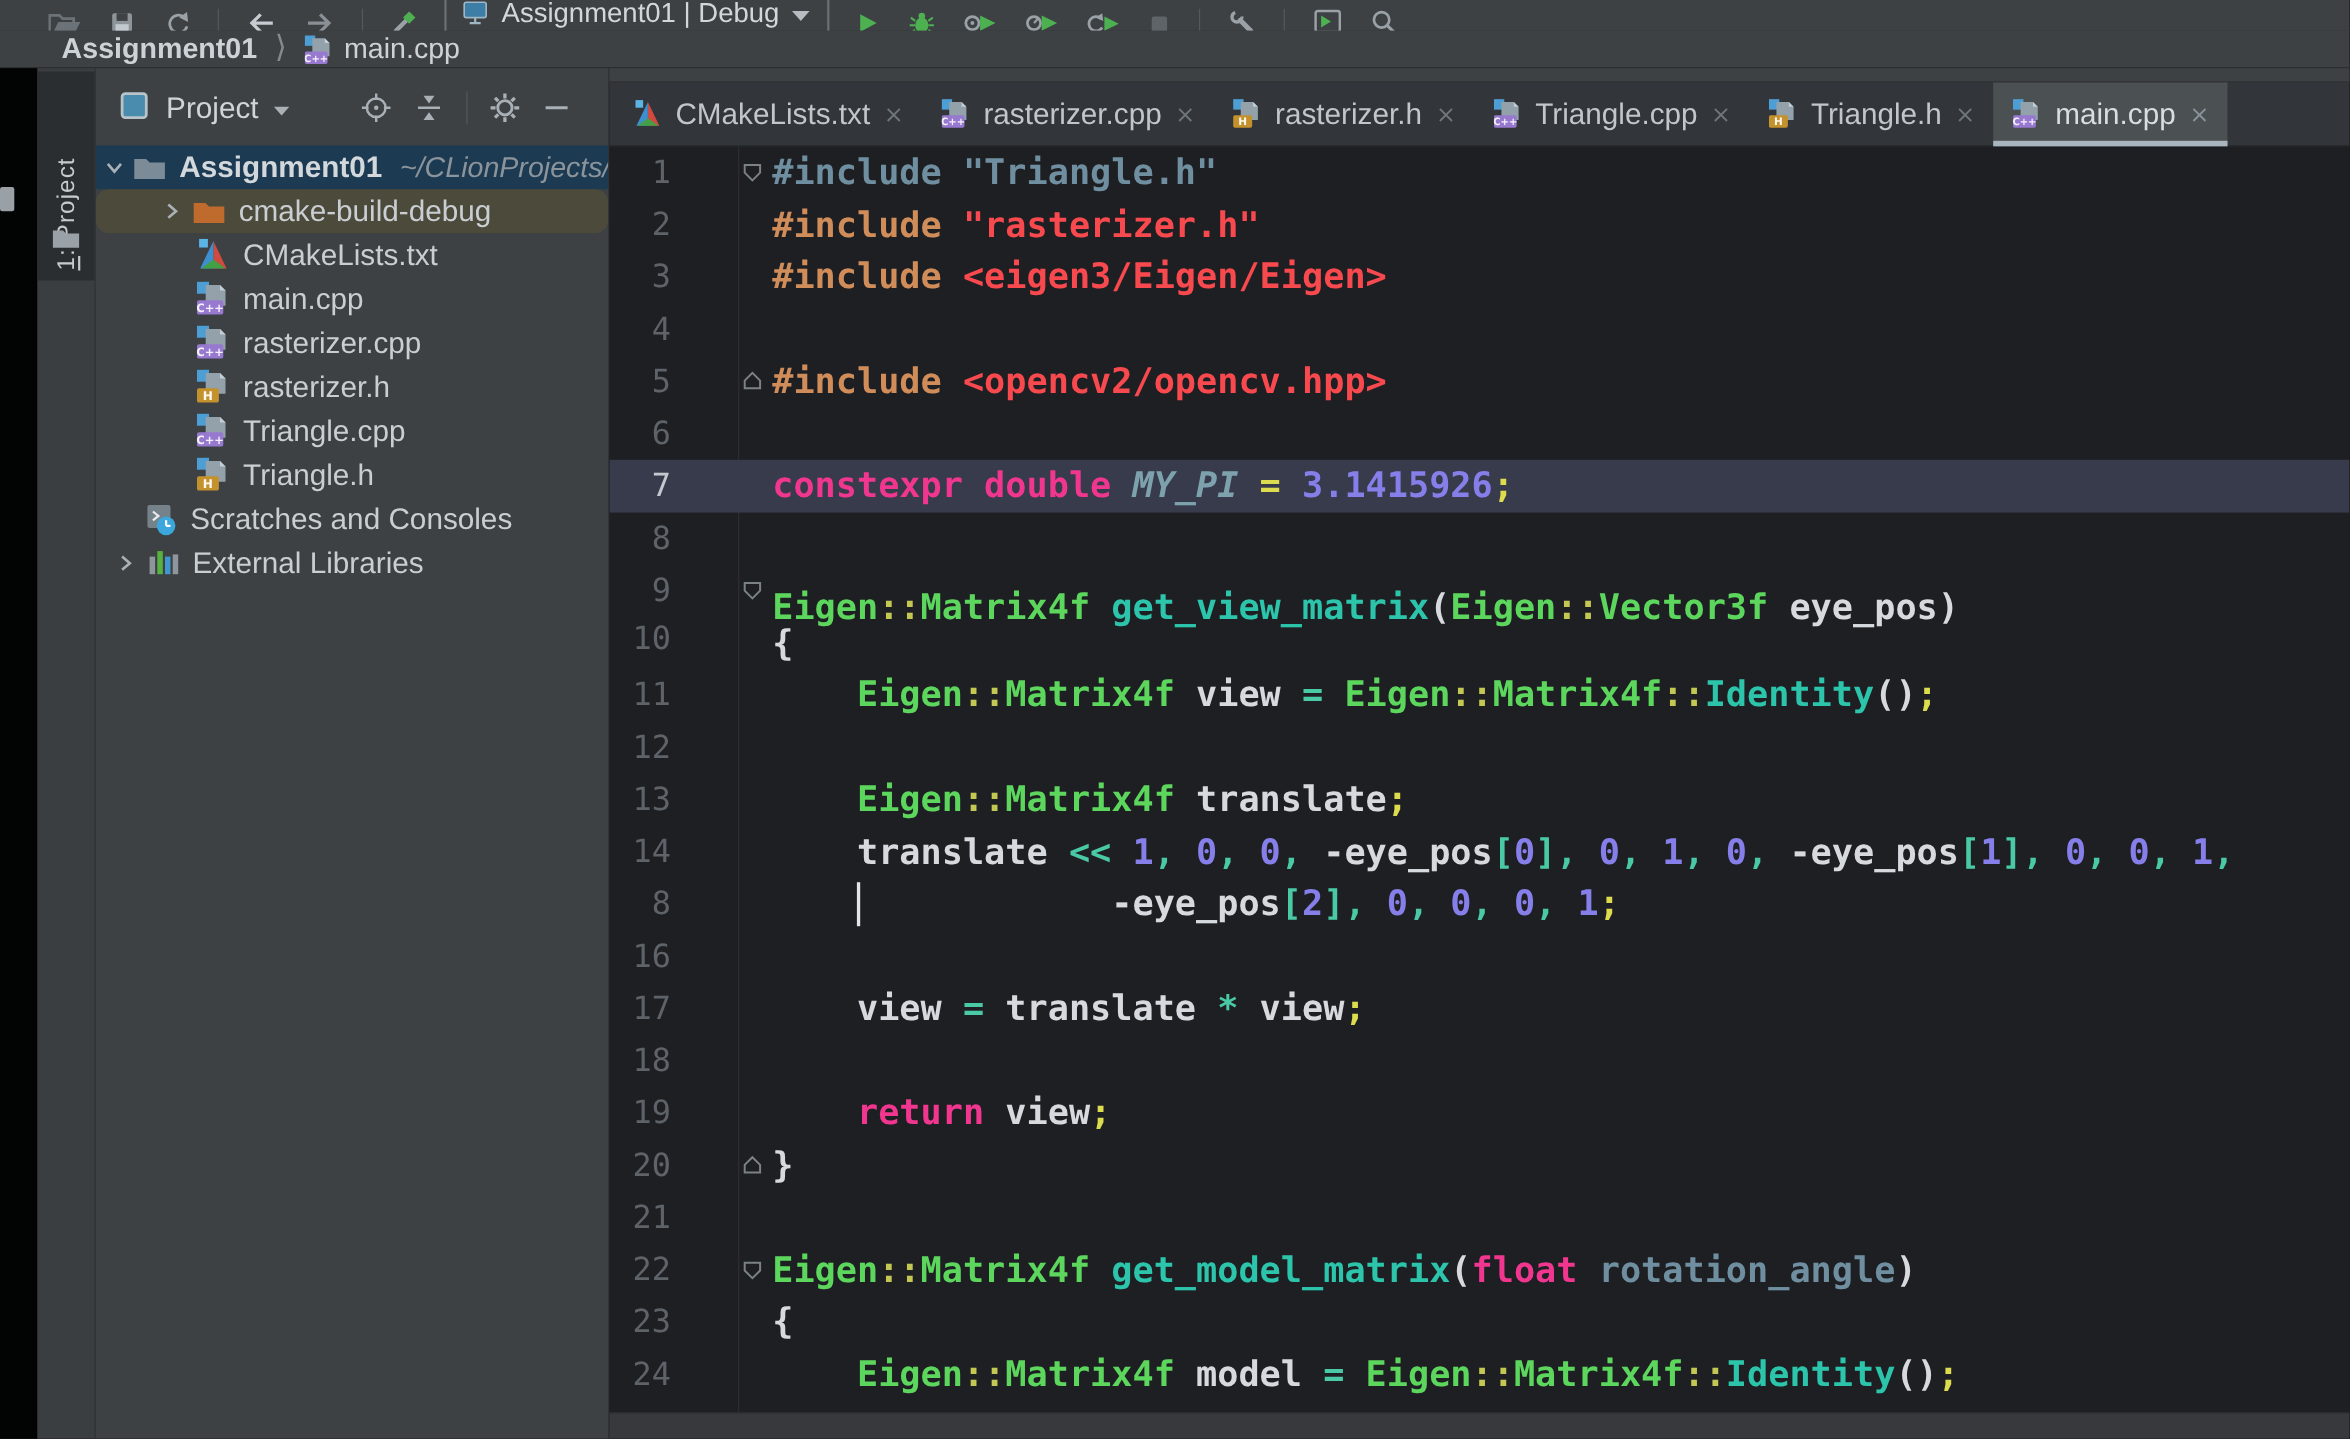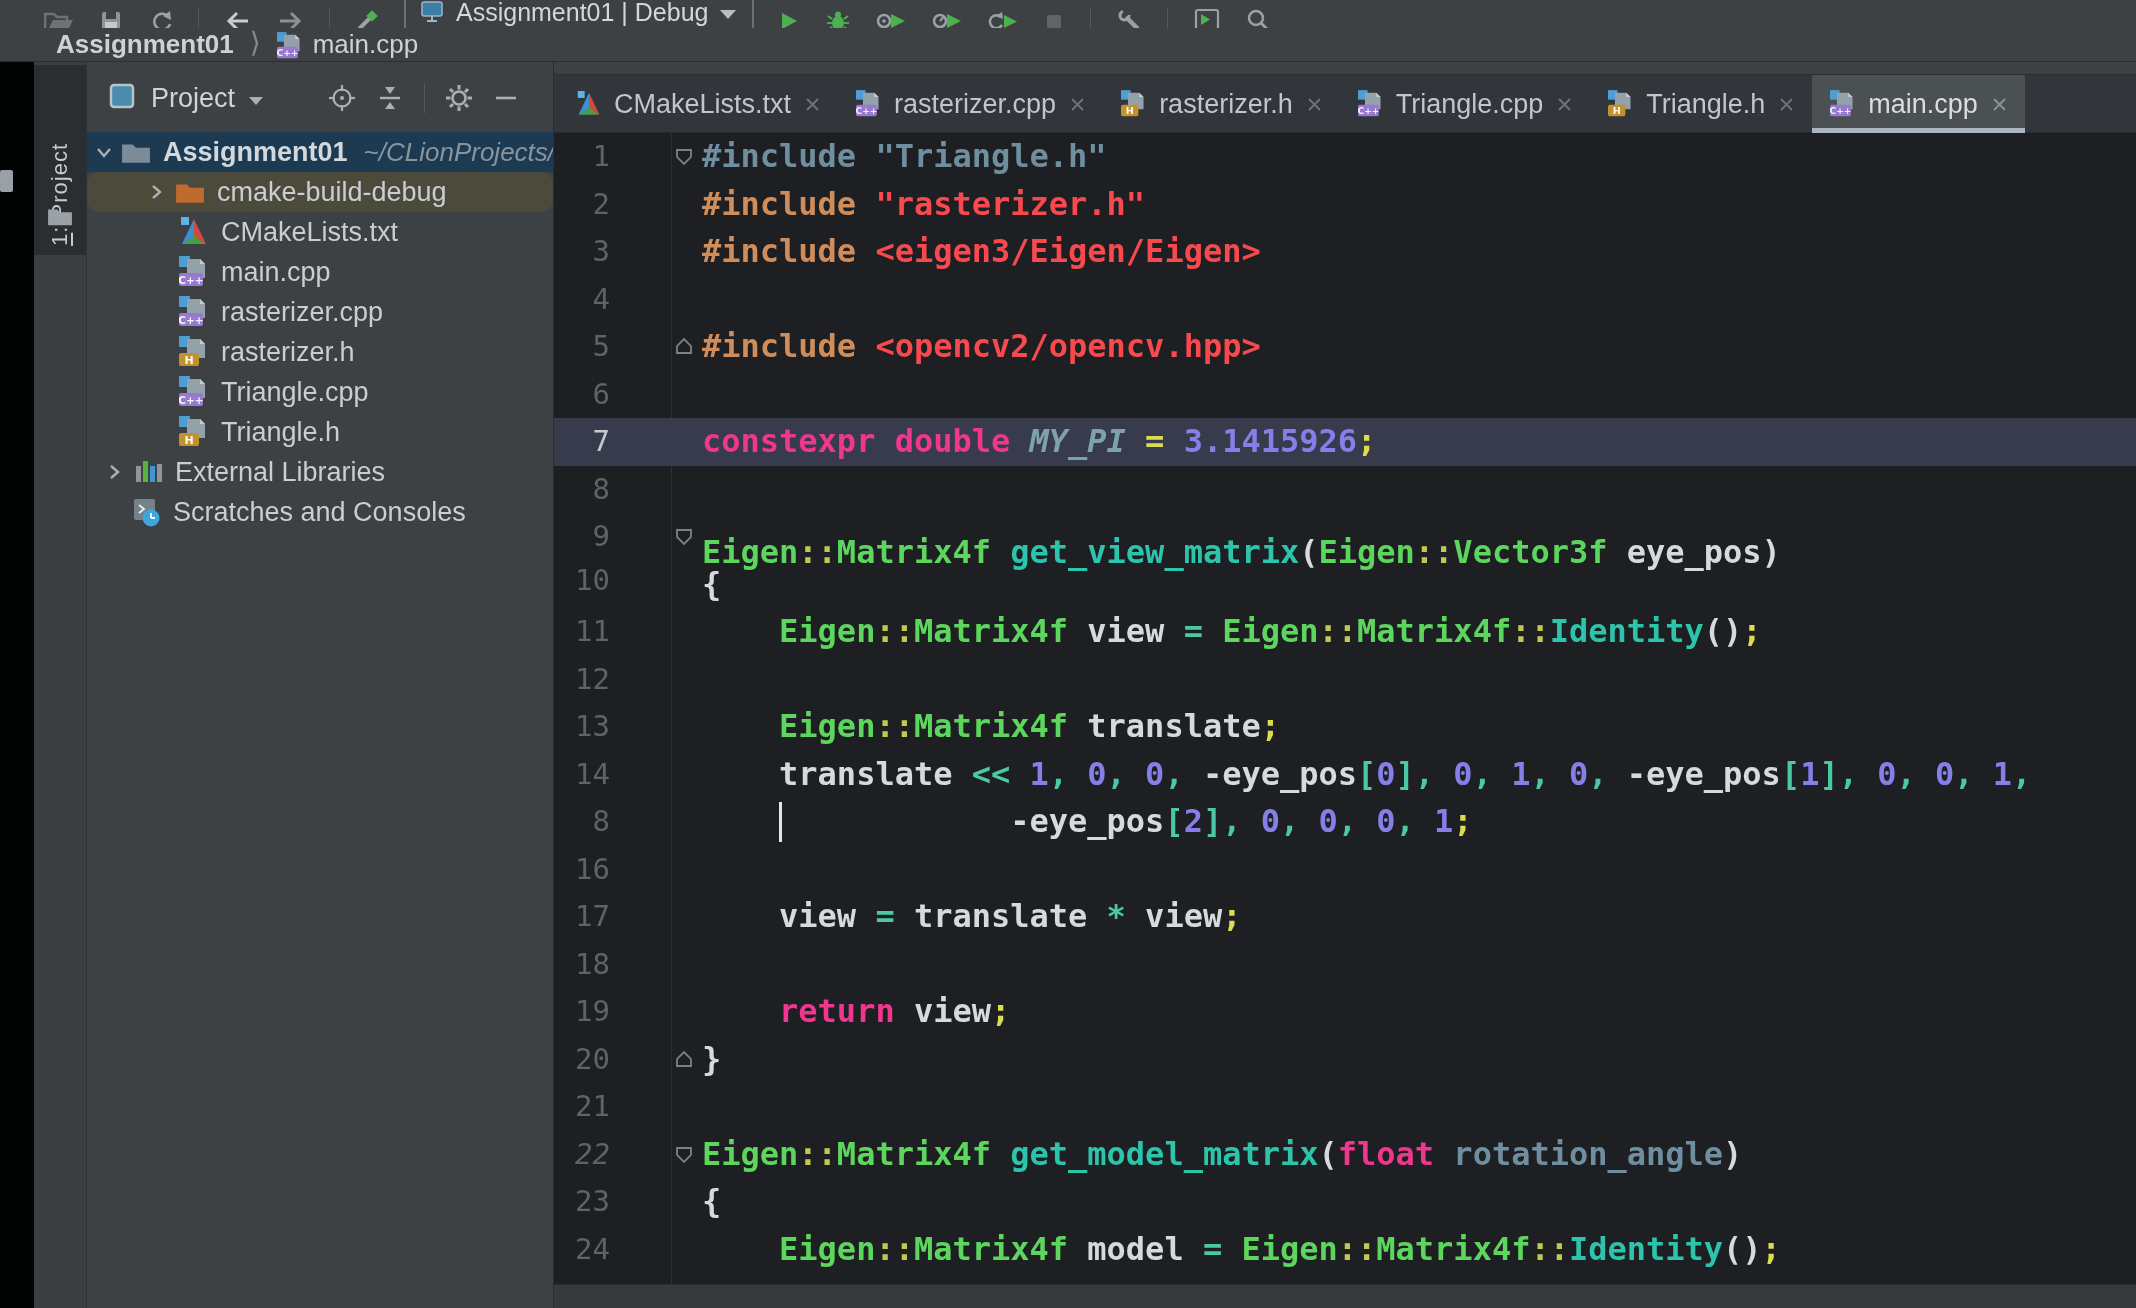--- a/index.html
+++ b/index.html
@@ -386,46 +386,46 @@
               <svg width="30" height="32" viewBox="0 0 30 32">
                 <rect x="0" y="0" width="11" height="11" fill="#4e9ed6"></rect>
                 <path d="M8 3 h13 l5 5 v14 h-18 z" fill="#93a1ab"></path>
                 <polygon points="21,3 26,8 21,8" fill="#c3cdd4"></polygon>
                 <rect x="0" y="17" width="20" height="13" rx="2" fill="#c4922c"></rect>
                 <text x="10" y="27.5" text-anchor="middle" font-family="DejaVu Sans" font-size="11" font-weight="bold" fill="#fdf8ee">H</text>
               </svg>
             </span>
             <span class="tr-label">Triangle.h</span>
           </div>
+          <div class="tree-row" style="padding-left: 44px;">
+            <span class="tr-icon">
+              <svg width="30" height="30" viewBox="0 0 30 30">
+                <rect x="3" y="2" width="21" height="21" rx="2" fill="#75828a"></rect>
+                <path d="M8 8 l5 4 -5 4" fill="none" stroke="#e8ecef" stroke-width="2"></path>
+                <circle cx="20" cy="21" r="8.5" fill="#3ba7dc"></circle>
+                <path d="M20 21 v-5 M20 21 h4" stroke="#fff" stroke-width="2" fill="none"></path>
+              </svg>
+            </span>
+            <span class="tr-label">Scratches and Consoles</span>
+          </div>
           <div class="tree-row" style="padding-left: 14px;">
             <span class="tr-chev">
               <svg width="22" height="22" viewBox="0 0 22 22">
                 <polyline points="8,5 15,11 8,17" fill="none" stroke="#a9b0b6" stroke-width="2.4"></polyline>
               </svg>
             </span>
             <span class="tr-icon">
               <svg width="30" height="28" viewBox="0 0 30 28">
                 <rect x="3" y="8" width="5" height="16" fill="#8d969c"></rect>
                 <rect x="10" y="3" width="5" height="21" fill="#57b33f"></rect>
                 <rect x="17" y="8" width="5" height="16" fill="#3f97d2"></rect>
                 <rect x="24" y="6" width="5" height="18" fill="#8d969c"></rect>
               </svg>
             </span>
             <span class="tr-label">External Libraries</span>
-          </div>
-          <div class="tree-row" style="padding-left: 44px;">
-            <span class="tr-icon">
-              <svg width="30" height="30" viewBox="0 0 30 30">
-                <rect x="3" y="2" width="21" height="21" rx="2" fill="#75828a"></rect>
-                <path d="M8 8 l5 4 -5 4" fill="none" stroke="#e8ecef" stroke-width="2"></path>
-                <circle cx="20" cy="21" r="8.5" fill="#3ba7dc"></circle>
-                <path d="M20 21 v-5 M20 21 h4" stroke="#fff" stroke-width="2" fill="none"></path>
-              </svg>
-            </span>
-            <span class="tr-label">Scratches and Consoles</span>
           </div>
         </div>
     </div>
 
     <div class="editor">
       <div class="tabbar">
         <div class="tabbar-top"></div>
         <div class="tabs">
             <div class="tab">
               <span style="display: inline-flex;">
@@ -580,21 +580,21 @@
           <div class="code-line" style="top: 807.5px;"></div>
           <div class="gut-num" style="top: 855px;">19</div>
           <div class="code-line" style="top: 855px;"><span class="tk-p">    </span><span class="tk-k">return</span><span class="tk-p"> view</span><span class="tk-y">;</span></div>
           <div class="gut-num" style="top: 902.5px;">20</div>
           <span class="gut-fold" style="top: 902.5px;"><svg width="20" height="19" viewBox="0 0 20 19">
               <path d="M3 16 h14 v-7 l-7,-7 -7,7 z" fill="none" stroke="#7b8287" stroke-width="1.8"></path>
             </svg></span>
           <div class="code-line" style="top: 902.5px;"><span class="tk-p">}</span></div>
           <div class="gut-num" style="top: 950px;">21</div>
           <div class="code-line" style="top: 950px;"></div>
-          <div class="gut-num" style="top: 997.5px; font-style: italic;">22</div>
+          <div class="gut-num" style="top: 997.5px;">22</div>
           <span class="gut-fold" style="top: 997.5px;"><svg width="20" height="19" viewBox="0 0 20 19">
               <path d="M3 3 h14 v7 l-7 7 -7,-7 z" fill="none" stroke="#7b8287" stroke-width="1.8"></path>
             </svg></span>
           <div class="code-line" style="top: 997.5px;"><span class="tk-t">Eigen</span><span class="tk-d">::</span><span class="tk-t">Matrix4f</span><span class="tk-p"> </span><span class="tk-f">get_model_matrix</span><span class="tk-p">(</span><span class="tk-k">float</span><span class="tk-p"> </span><span class="tk-g">rotation_angle</span><span class="tk-p">)</span></div>
           <div class="gut-num" style="top: 1045px;">23</div>
           <div class="code-line" style="top: 1045px;"><span class="tk-p">{</span></div>
           <div class="gut-num" style="top: 1092.5px;">24</div>
           <div class="code-line" style="top: 1092.5px;"><span class="tk-p">    </span><span class="tk-t">Eigen</span><span class="tk-d">::</span><span class="tk-t">Matrix4f</span><span class="tk-p"> model </span><span class="tk-o">=</span><span class="tk-p"> </span><span class="tk-t">Eigen</span><span class="tk-d">::</span><span class="tk-t">Matrix4f</span><span class="tk-d">::</span><span class="tk-f">Identity</span><span class="tk-p">()</span><span class="tk-y">;</span></div>
           <div class="caret" style="top: 669px; left: 225.064px;"></div>
         </div>

